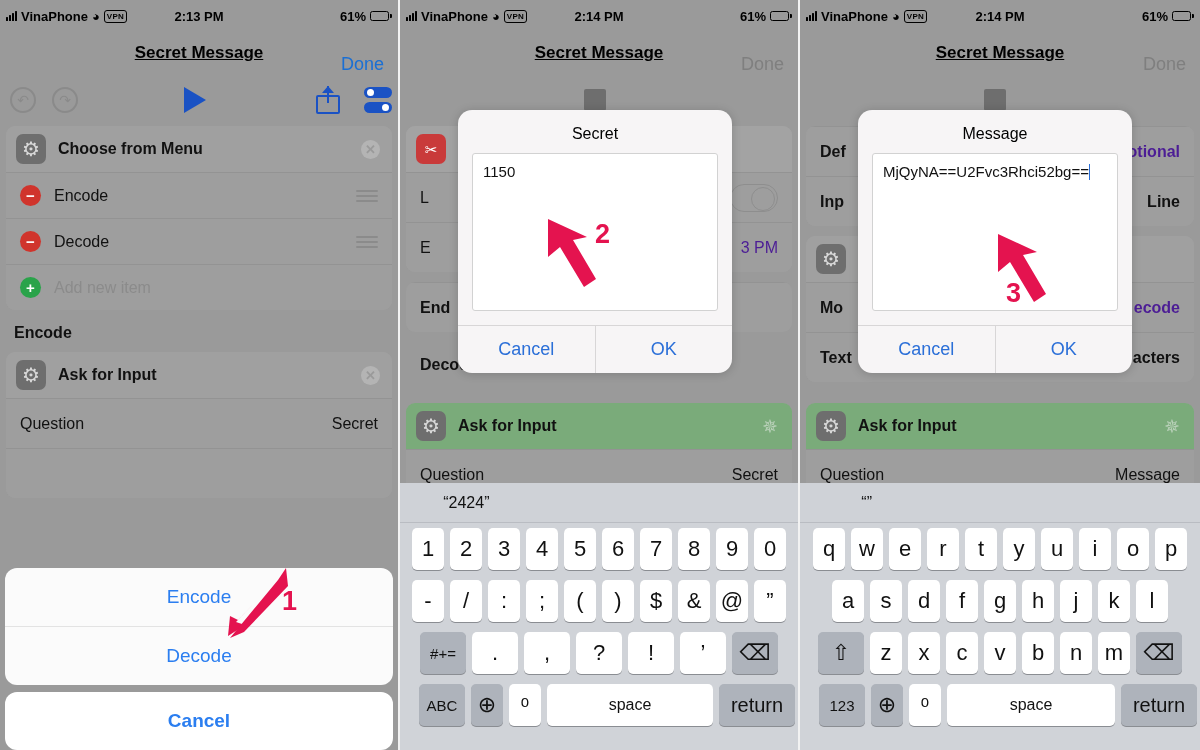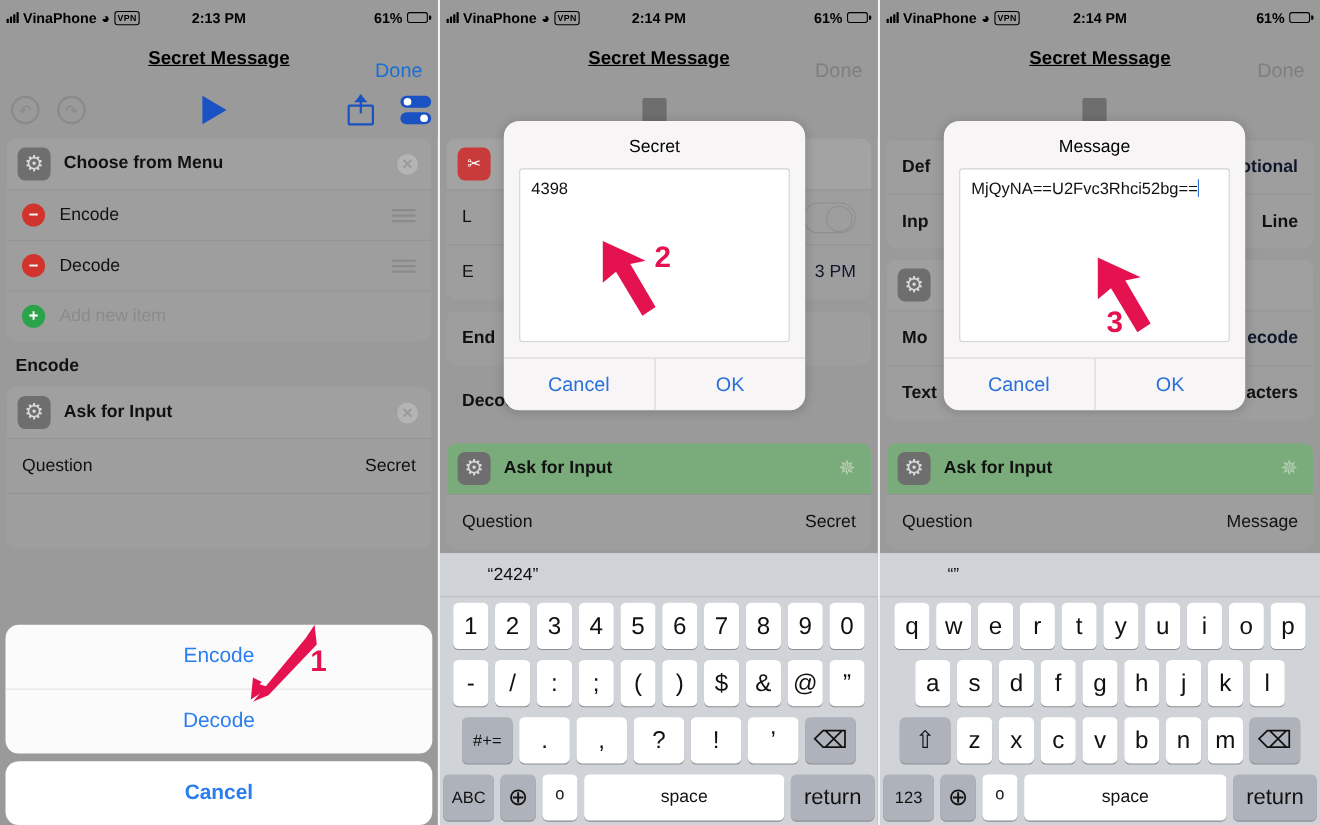--- a/index.html
+++ b/index.html
@@ -111,21 +111,21 @@
     background: #b4b4b4; color: #9a9a9a; font-size: 13px; line-height: 19px;
     text-align: center; font-weight: bold;
   }
   .spin { position: absolute; right: 14px; color: #b8d0b8; font-size: 19px; line-height: 1; }
   .row {
     height: 50px; display: flex; align-items: center; justify-content: space-between;
     padding: 0 14px; background: #9e9e9e; border-top: 1px solid #939393;
     font-size: 16px; color: #111;
   }
   .row .val { color: #111; }
-  .row .opt { color: #0f172a; }
+  .row .opt { color: #4c1d95; }
   .row.b { font-weight: bold; }
   .menu-item { height: 46px; display: flex; align-items: center; padding: 0 14px; gap: 13px;
       background: #9e9e9e; border-top: 1px solid #939393; font-size: 16px; color: #111; }
   .dot { width: 21px; height: 21px; border-radius: 50%; display: flex; align-items: center;
       justify-content: center; color: #fff; font-size: 15px; font-weight: bold; line-height: 1; flex: none; }
   .dot.minus { background: #d0342c; }
   .dot.plus { background: #2aa34a; }
   .menu-item .ghost { color: #8b8b8b; }
   .grip { margin-left: auto; display: flex; flex-direction: column; gap: 3px; }
   .grip i { display: block; width: 22px; height: 2px; background: #8b8b8b; border-radius: 1px; }
@@ -177,21 +177,21 @@
   .key {
     background: #fff; border-radius: 5px; box-shadow: 0 1px 0 #8a8d92;
     min-width: 32px; height: 42px; display: flex; align-items: center; justify-content: center;
     font-size: 22px; color: #111;
   }
   .key.dark { background: #aeb3bb; box-shadow: 0 1px 0 #8a8d92; }
   .key.sm { font-size: 15px; }
   .key.wide { min-width: 46px; }
   .key.space { flex: 1; font-size: 16px; }
   .key.ret { min-width: 76px; font-size: 20px; }
-  .kbd-btm { padding-bottom: 4px; }
+  .kbd-btm { padding-bottom: 24px; margin-left: 16px; }
 </style>
 </head>
 <body>
 
 <div class="screens">
 
   <div class="screen">
 
     <div class="statusbar">
       <div class="sb-left">
@@ -377,21 +377,21 @@
         <span class="spin">✵</span>
       </div>
       <div class="row">
         <span>Question</span>
         <span class="val">Secret</span>
       </div>
     </div>
 
     <div class="alert" style="top:110px">
       <div class="a-title">Secret</div>
-      <div class="a-field">4398</div>
+      <div class="a-field">1150</div>
       <div class="a-btns">
         <div>Cancel</div>
         <div>OK</div>
       </div>
     </div>
 
     <div class="ann" style="left:540px; top:205px; width:110px; height:90px; position:absolute; left:140px;">
       <svg width="110" height="90" viewBox="0 0 110 90">
         <path d="M8 14 L8 52 L20 42 L44 82 L56 74 L33 35 L47 32 Z" fill="#e4134f"></path>
       </svg>

